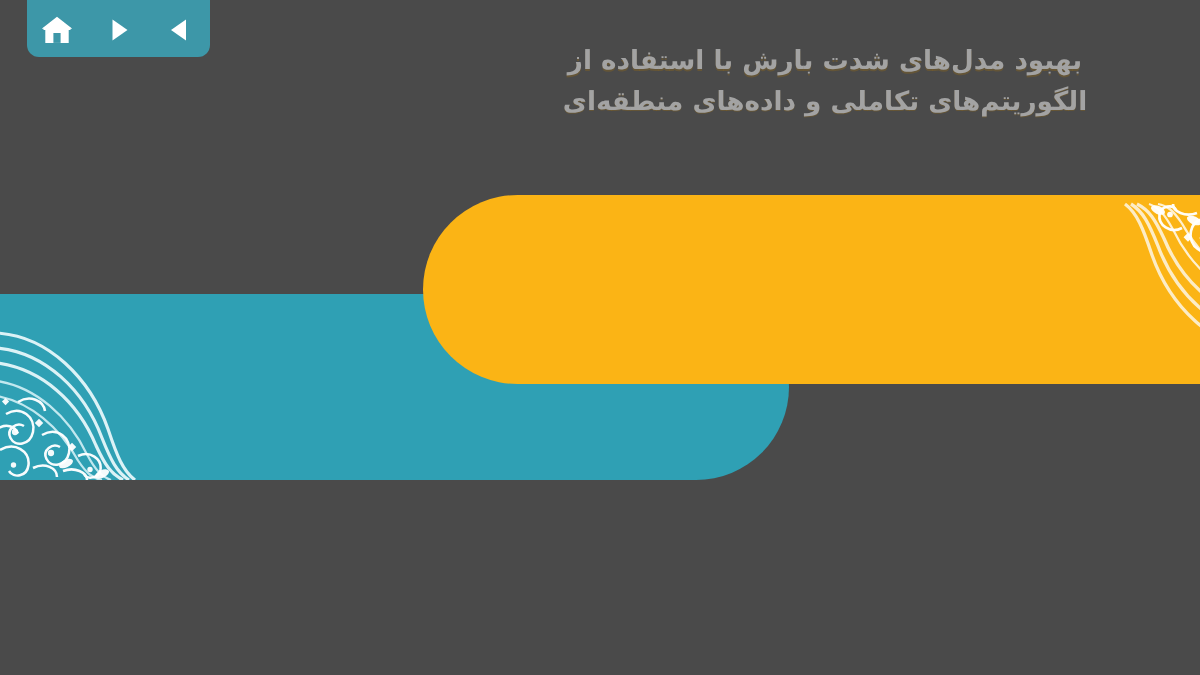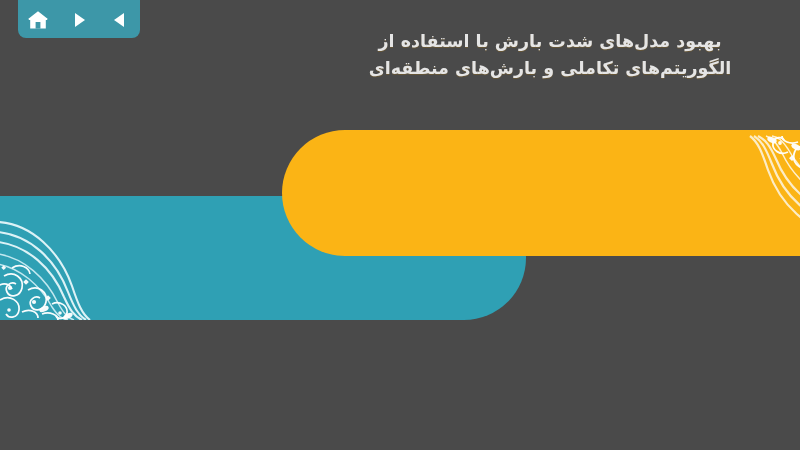--- a/index.html
+++ b/index.html
@@ -86,21 +86,21 @@
   }
 
   
   #title-block {
     position: absolute;
     right: 40px;
     top: 28px;
     width: 420px;
     text-align: center;
     direction: rtl;
-    color: #e5e5e5;
+    color: #a3a3a3;
     font-size: 17.5px;
     line-height: 27px;
     font-weight: 700;
     z-index: 25;
     letter-spacing: 0px;
     text-shadow: 0 1px 0 rgba(180,120,0,.25);
   }
   #title-block .tline { display: block; white-space: nowrap; }
 </style>
 </head>
@@ -207,16 +207,16 @@
         <rect x="108" y="26" width="4.2" height="4.2" transform="rotate(45 110 28)"></rect>
         <rect x="152" y="59" width="3.6" height="3.6" transform="rotate(45 154 61)"></rect>
         <ellipse cx="90" cy="10" rx="5" ry="2.7" transform="rotate(25 90 10)"></ellipse>
         <ellipse cx="114" cy="17" rx="5" ry="2.7" transform="rotate(25 114 17)"></ellipse>
       </g>
     </svg>
   </div>
 
   <div id="title-block">
     <span class="tline">بهبود مدل‌های شدت بارش با استفاده از</span>
-    <span class="tline">الگوریتم‌های تکاملی و بارش‌های منطقه‌ای</span>
+    <span class="tline">الگوریتم‌های تکاملی و داده‌های منطقه‌ای</span>
   </div>
 
 </div>
 
 </body></html>

